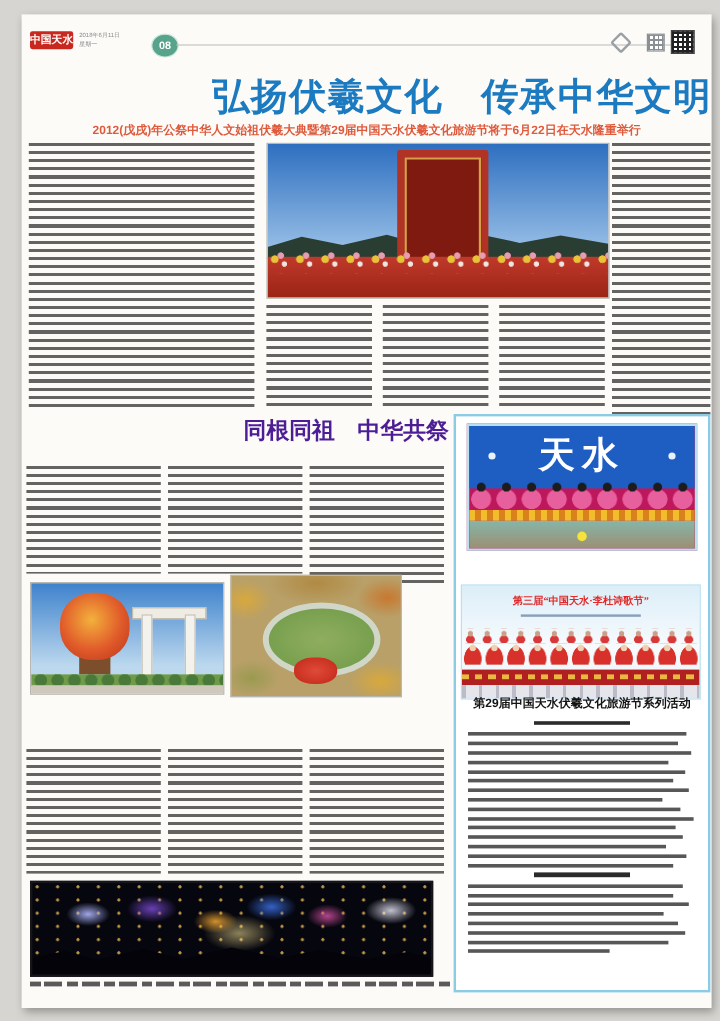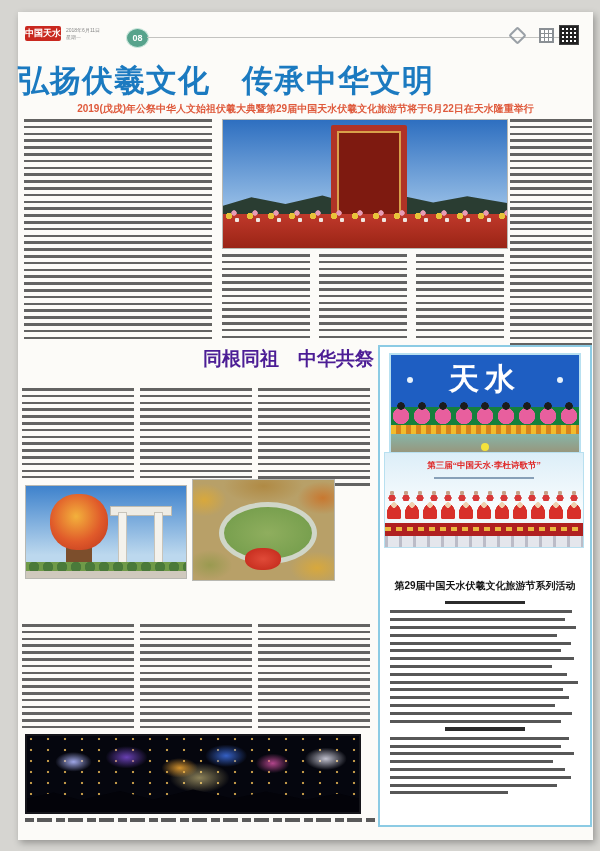--- a/index.html
+++ b/index.html
@@ -33,21 +33,21 @@
   .gem-icon{left:493px;top:17px;width:9px;height:9px;border:2px solid #9aa0a6;
     transform:rotate(45deg);border-radius:2px;}
   .grid-icon{left:521px;top:16px;width:13px;height:13px;background-color:#fff;
     border:1px solid #8a8f94;
     background-image:repeating-linear-gradient(0deg,#8a8f94 0 1.5px,transparent 1.5px 4px),
                      repeating-linear-gradient(90deg,#8a8f94 0 1.5px,transparent 1.5px 4px);}
   .qr-icon{left:541px;top:13px;width:18px;height:18px;background-color:#fff;border:1px solid #444;
     background-image:repeating-linear-gradient(0deg,#222 0 2px,transparent 2px 4px),
                      repeating-linear-gradient(90deg,#222 0 2px,transparent 2px 4px);}
   
-  .headline{left:0;top:48px;width:575px;text-align:left;color:var(--headline-blue);
+  .headline{left:0;top:48px;width:575px;text-align:right;color:var(--headline-blue);
     font-size:31px;font-weight:bold;letter-spacing:1px;font-family:"DejaVu Sans",sans-serif;}
   .subhead{left:0;top:90px;width:575px;text-align:center;color:var(--subheadline-red);
     font-size:10px;font-weight:bold;}
   
   .simtext{background-image:repeating-linear-gradient(180deg,rgba(48,48,48,.75) 0 2.6px,transparent 2.6px 6.8px);}
   .col-tl{left:6px;top:107px;width:188px;height:222px;}
   .col-tr{left:492px;top:107px;width:82px;height:228px;}
   .col-ua{left:204px;top:242px;width:88px;height:88px;}
   .col-ub{left:301px;top:242px;width:88px;height:88px;}
   .col-uc{left:398px;top:242px;width:88px;height:88px;}
@@ -113,35 +113,35 @@
       radial-gradient(circle at 4px 3px,rgba(255,200,90,.75) 1px,transparent 1.6px);
     background-size:auto,auto,auto,auto,auto,auto,auto,17px 11px;}
   .pn-silhouette{left:0;top:46px;width:332px;height:30px;background:#030309;
     clip-path:polygon(0 55%,8% 35%,16% 60%,28% 30%,38% 58%,50% 25%,62% 55%,72% 32%,84% 58%,94% 38%,100% 55%,100% 100%,0 100%);}
   
   .footer-line{left:7px;top:806px;width:556px;height:4px;
     background-image:repeating-linear-gradient(90deg,#5a5a5a 0 9px,transparent 9px 12px,#5a5a5a 12px 27px,transparent 27px 31px);}
   
   .right-panel{left:360px;top:333px;width:210px;height:478px;border:2px solid var(--panel-blue);background:#fff;}
   .rp{position:absolute;}
-  .photo-boat{left:9px;top:6px;width:188px;height:102px;border:2px solid #b8e0f0;overflow:hidden;background:#15803d;}
+  .photo-boat{left:9px;top:6px;width:188px;height:102px;border:2px solid #b8e0f0;overflow:hidden;background:#be185d;}
   .pb-sky{left:0;top:0;width:188px;height:52px;background:#1e5ec2;}
   .pb-overlay{left:0;top:4px;width:188px;text-align:center;color:#fff;font-size:30px;font-weight:bold;
     letter-spacing:6px;font-family:"DejaVu Sans",sans-serif;}
   .pb-dot{width:6px;height:6px;border-radius:50%;background:#e8f2fa;top:22px;}
   .pb-dot.l{left:16px;} .pb-dot.r{left:166px;}
   .pb-rowers{left:0;top:44px;width:188px;height:26px;background-repeat:repeat-x;background-color:transparent;
     background-image:radial-gradient(circle at 10px 7px,#1c1c1c 3.5px,transparent 4px),
                      radial-gradient(circle at 10px 17px,#e85f9e 8px,transparent 8.5px);
     background-size:21px 26px;}
   .pb-scales{left:0;top:70px;width:188px;height:9px;
     background:repeating-linear-gradient(90deg,#f2bc2c 0 5px,#d9821c 5px 10px);}
   .pb-water{left:0;top:79px;width:188px;height:23px;background:linear-gradient(180deg,#86b5a8,#9c8f72);}
   .pb-buoy{left:90px;top:88px;width:8px;height:8px;border-radius:50%;background:#f5e23a;}
-  .photo-stage{left:4px;top:105px;width:198px;height:94px;border:1px solid #b8e0f0;overflow:hidden;
+  .photo-stage{left:4px;top:140px;width:198px;height:94px;border:1px solid #b8e0f0;overflow:hidden;
     background:linear-gradient(180deg,#dceef8,#f7fbfd 55%,#e8f2f8);font-family:Liberation Serif, serif;}
   .ps-title{left:0;top:7px;width:198px;text-align:center;color:#e02a2a;font-size:8.5px;font-weight:bold;}
   .ps-subbar{left:49px;top:24px;width:100px;height:2px;background:#88a0b8;}
   .ps-row1{left:0;top:36px;width:198px;height:12px;background-repeat:repeat-x;
     background-image:radial-gradient(circle at 7px 4px,#c8a088 2px,transparent 2.4px),
                      radial-gradient(circle at 7px 9px,#d83838 3.4px,transparent 3.8px);
     background-size:14px 12px;}
   .ps-row2{left:0;top:48px;width:198px;height:18px;background-repeat:repeat-x;
     background-image:radial-gradient(circle at 9px 4px,#f0d0b0 2.6px,transparent 3px),
                      radial-gradient(ellipse 7px 10px at 9px 13px,#d8302a 7px,transparent 7.5px);
@@ -169,21 +169,21 @@
     <div>2018年6月11日</div>
     <div>星期一</div>
   </div>
   <div class="abs badge">08</div>
   <div class="abs hrule"></div>
   <div class="abs gem-icon"></div>
   <div class="abs grid-icon"></div>
   <div class="abs qr-icon"></div>
 
   <div class="abs headline">弘扬伏羲文化　传承中华文明</div>
-  <div class="abs subhead">2019(戊戌)年公祭中华人文始祖伏羲大典暨第29届中国天水伏羲文化旅游节将于6月22日在天水隆重举行</div>
+  <div class="abs subhead">2012(戊戌)年公祭中华人文始祖伏羲大典暨第29届中国天水伏羲文化旅游节将于6月22日在天水隆重举行</div>
 
   <div class="abs simtext col-tl"></div>
   <div class="abs simtext col-tr"></div>
   <div class="abs simtext col-ua"></div>
   <div class="abs simtext col-ub"></div>
   <div class="abs simtext col-uc"></div>
 
   <div class="abs photo-main">
     <div class="abs pm-mountains"></div>
     <div class="abs pm-monument"></div>

